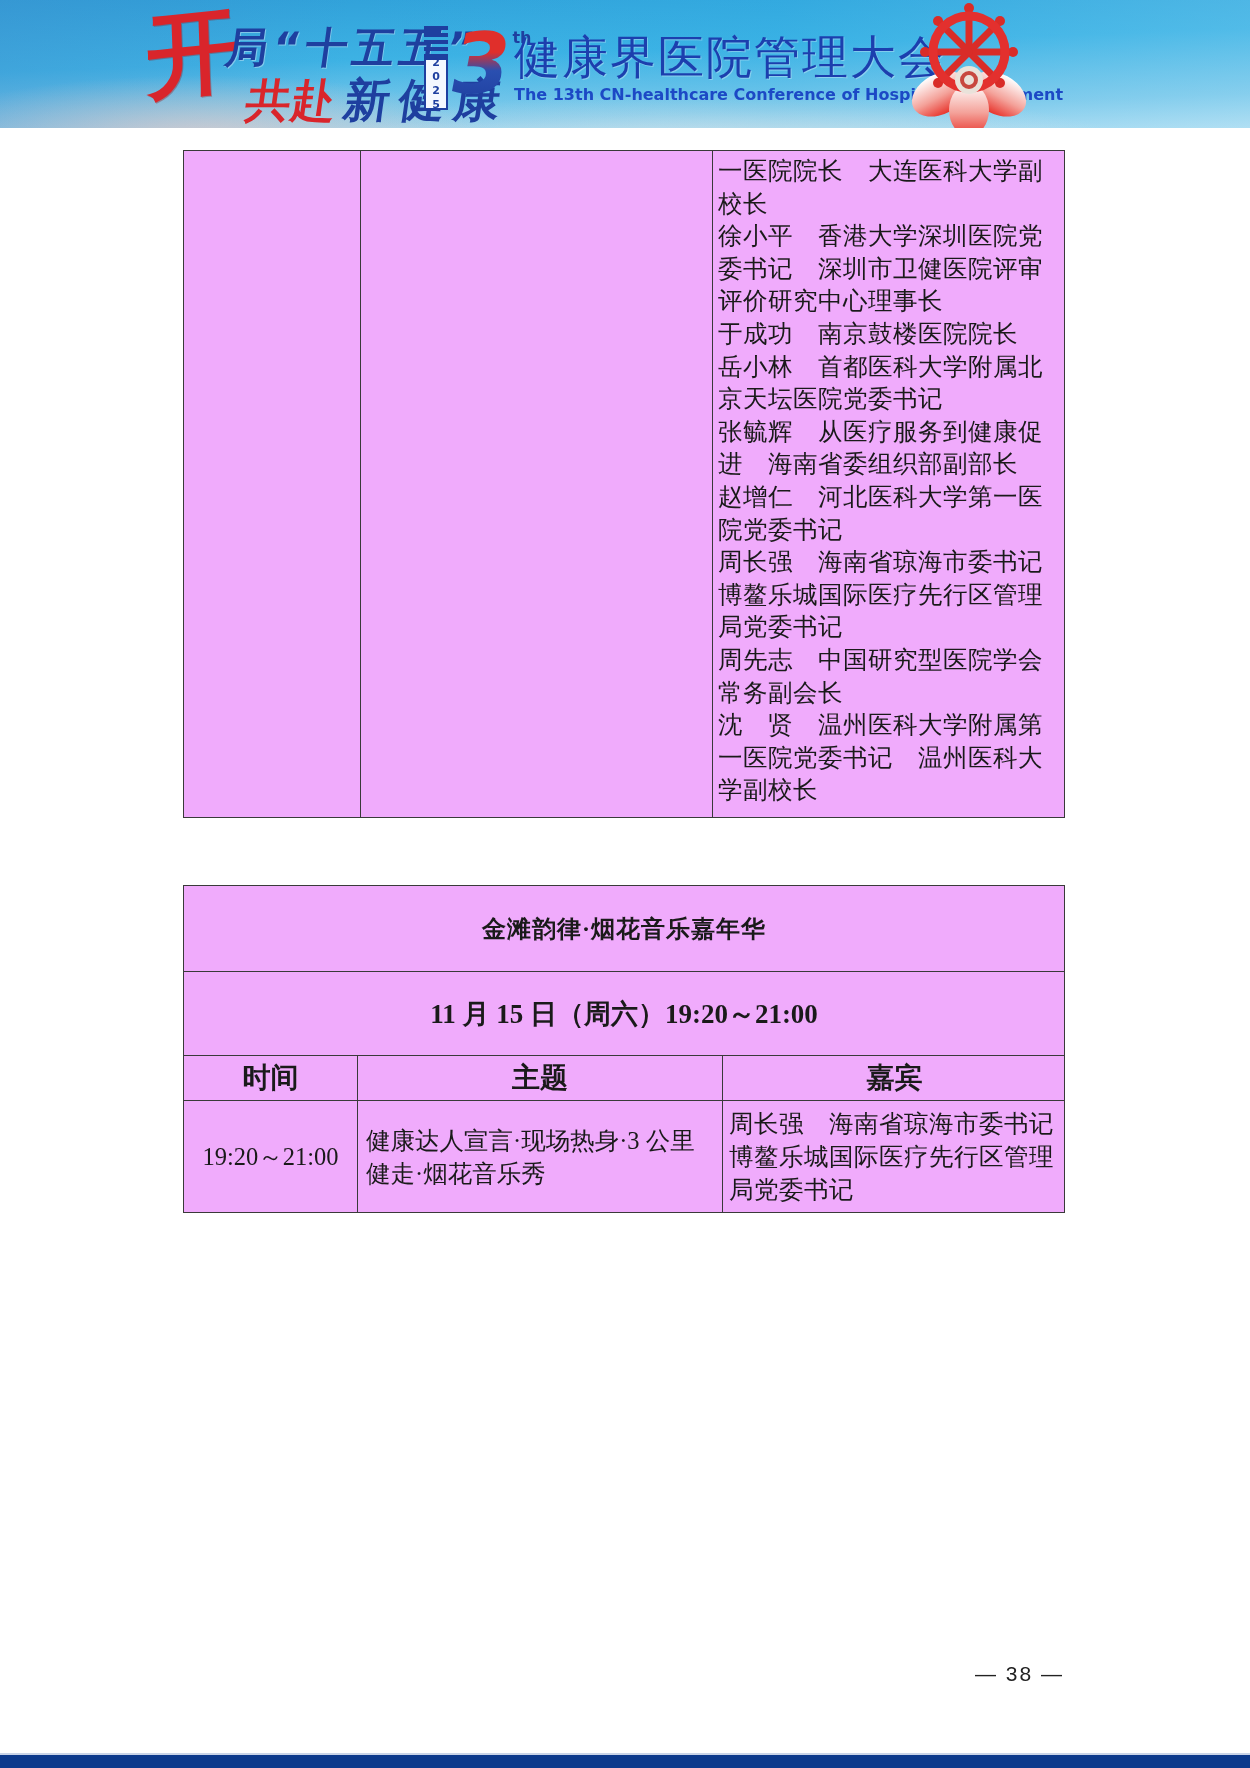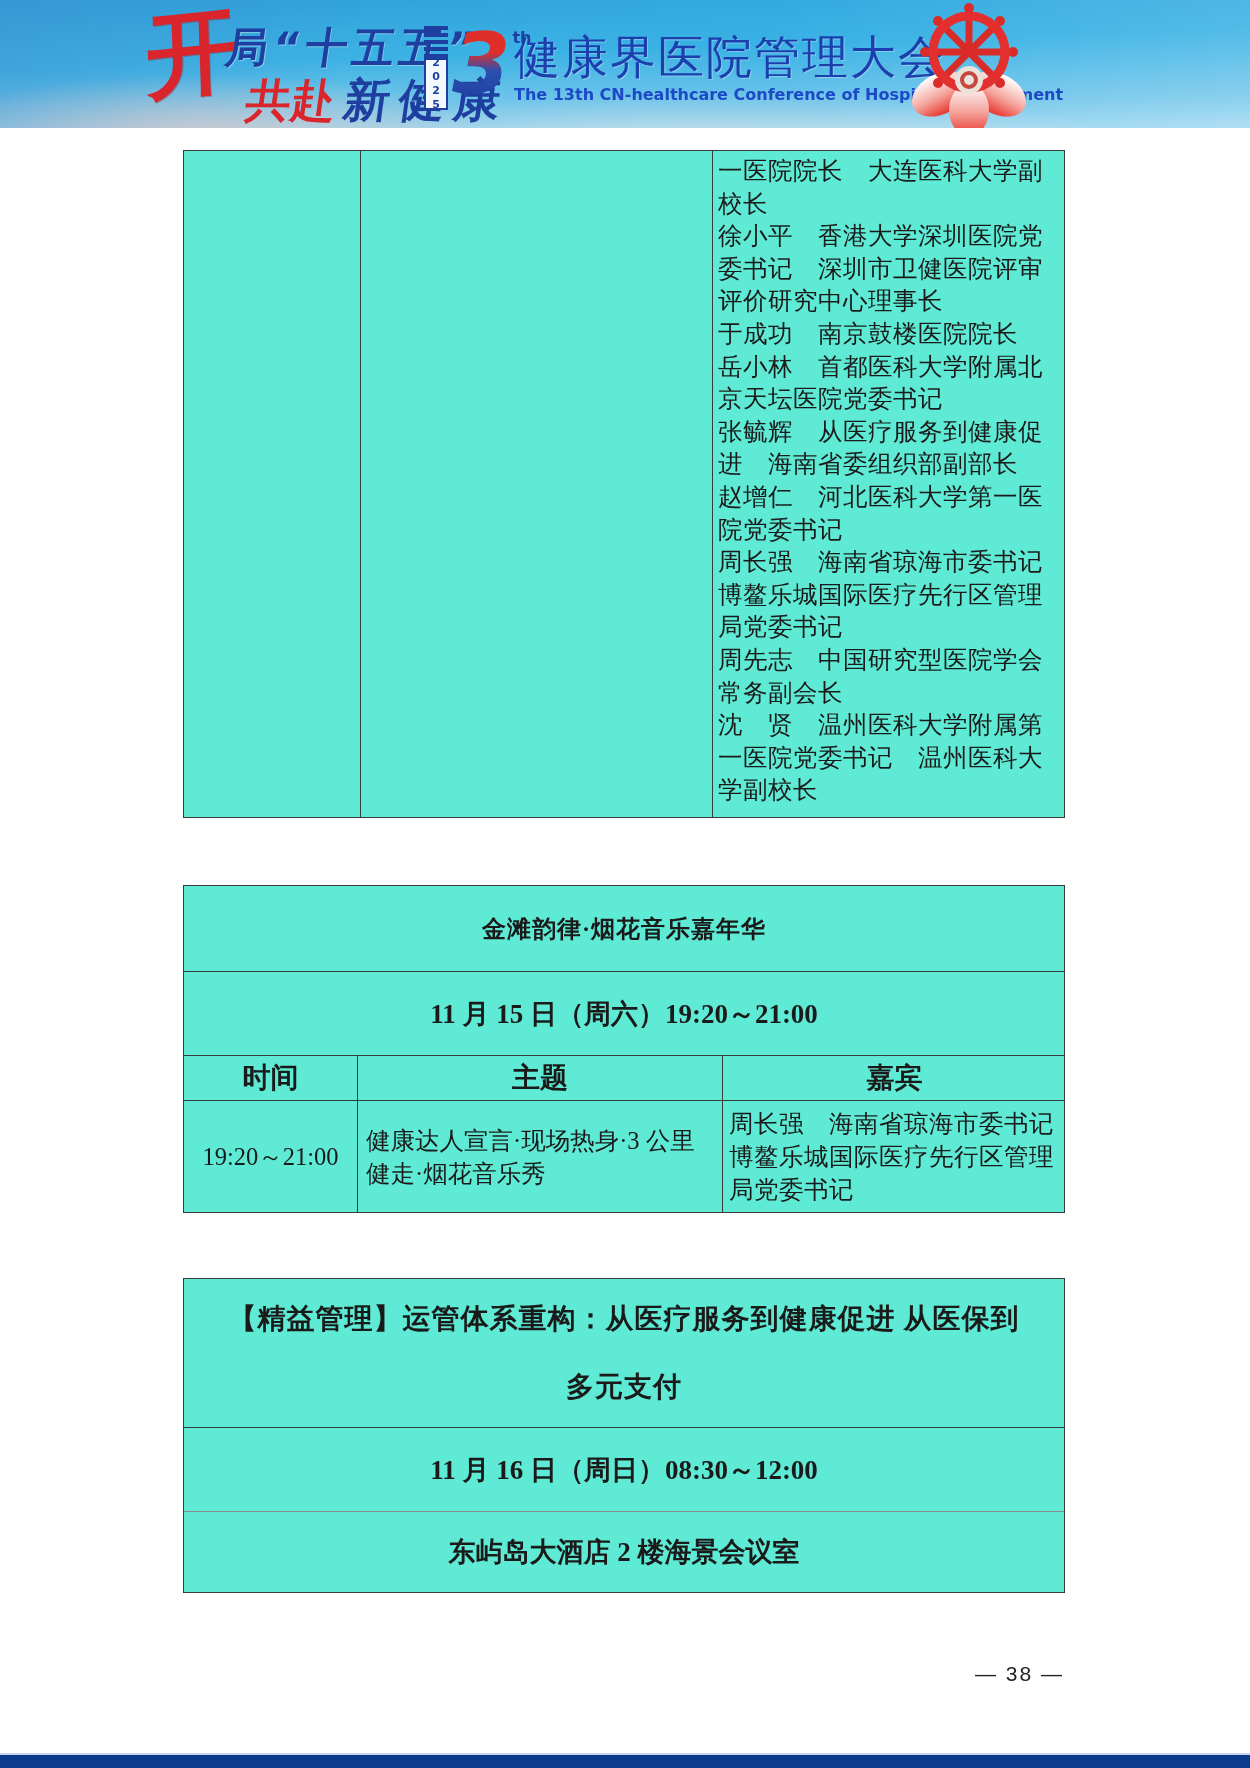--- a/index.html
+++ b/index.html
@@ -58,21 +58,21 @@
     font-family:"DejaVu Sans",sans-serif; font-weight:normal; font-size:46px; line-height:50px;
     color:#1c3fae; letter-spacing:2px; text-shadow:1px 1px 0 rgba(255,255,255,.3); white-space:nowrap;
   }
   .banner-title-en {
     font-family:"DejaVu Sans",sans-serif; font-weight:bold; font-size:16px; color:#1c49c5; margin-top:3px; white-space:nowrap;
   }
 
   .wheel { position:absolute; left:892px; top:2px; }
 
   
-  .tbl { position:absolute; left:183px; width:882px; border:1px solid #3a3a3a; background:#5eead4; }
+  .tbl { position:absolute; left:183px; width:882px; border:1px solid #3a3a3a; background:#f0abfc; }
   .grid3 { display:grid; grid-template-columns:177px 352px 353px; }
   .cell { border-right:1px solid #3a3a3a; }
   .cell:last-child { border-right:none; }
 
   .t1 { top:150px; height:668px; }
   .t1 .grid3 { height:100%; }
   .guest-list { padding:4px 2px 4px 5px; font-size:24.5px; line-height:32.6px; letter-spacing:0.5px; }
 
   .t2 { top:885px; }
   .t2-title { height:86px; display:flex; align-items:center; justify-content:center;
@@ -192,22 +192,17 @@
       <div class="cell">主题</div>
       <div class="cell">嘉宾</div>
     </div>
     <div class="t2-row">
       <div class="cell c-time">19:20～21:00</div>
       <div class="cell c-topic">健康达人宣言·现场热身·3 公里健走·烟花音乐秀</div>
       <div class="cell c-guest">周长强　海南省琼海市委书记 博鳌乐城国际医疗先行区管理局党委书记</div>
     </div>
   </div>
 
-  <div class="tbl t3">
-    <div class="t3-title">【精益管理】运管体系重构：从医疗服务到健康促进 从医保到多元支付</div>
-    <div class="t3-date">11 月 16 日（周日）08:30～12:00</div>
-    <div class="t3-venue">东屿岛大酒店 2 楼海景会议室</div>
-  </div>
 
   <div class="pagenum">— 38 —</div>
   <div class="bottom-bar"></div>
 
 </div>
 
 </body></html>

